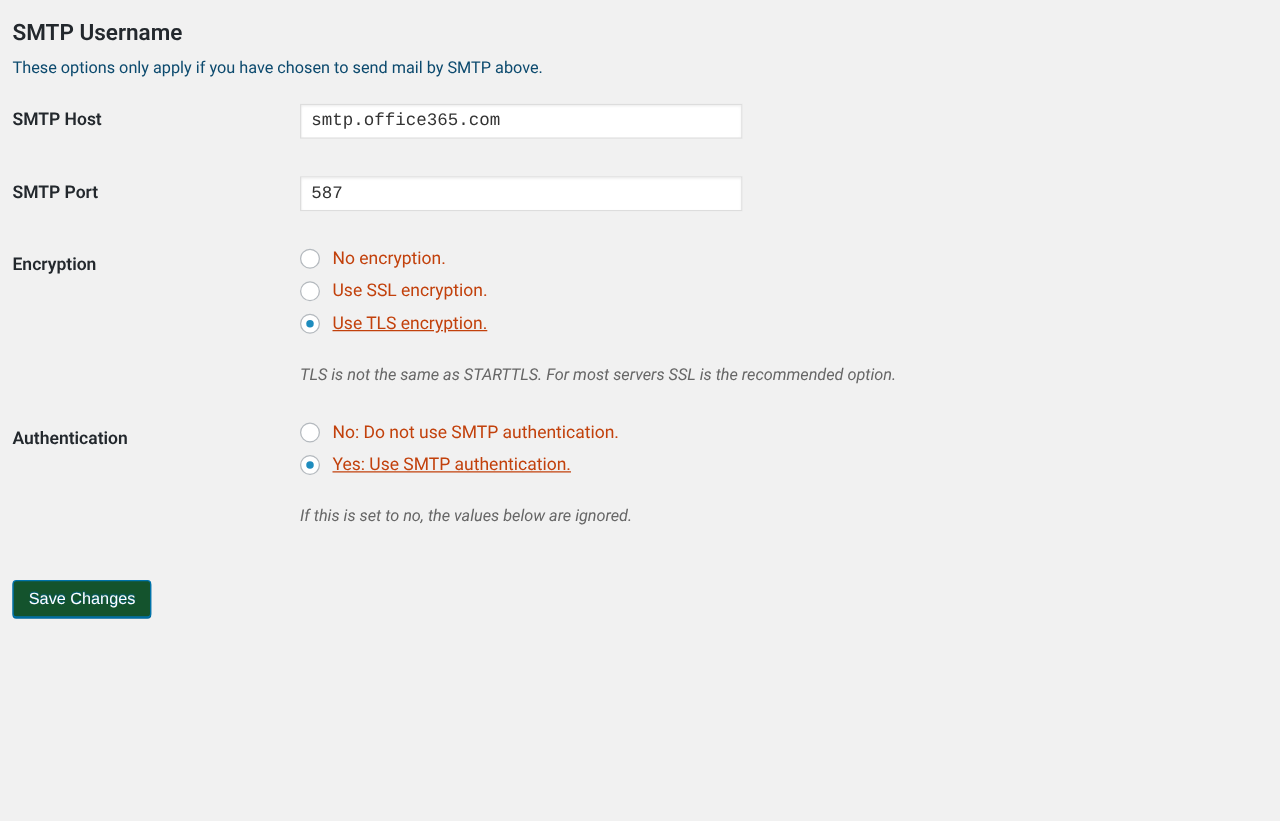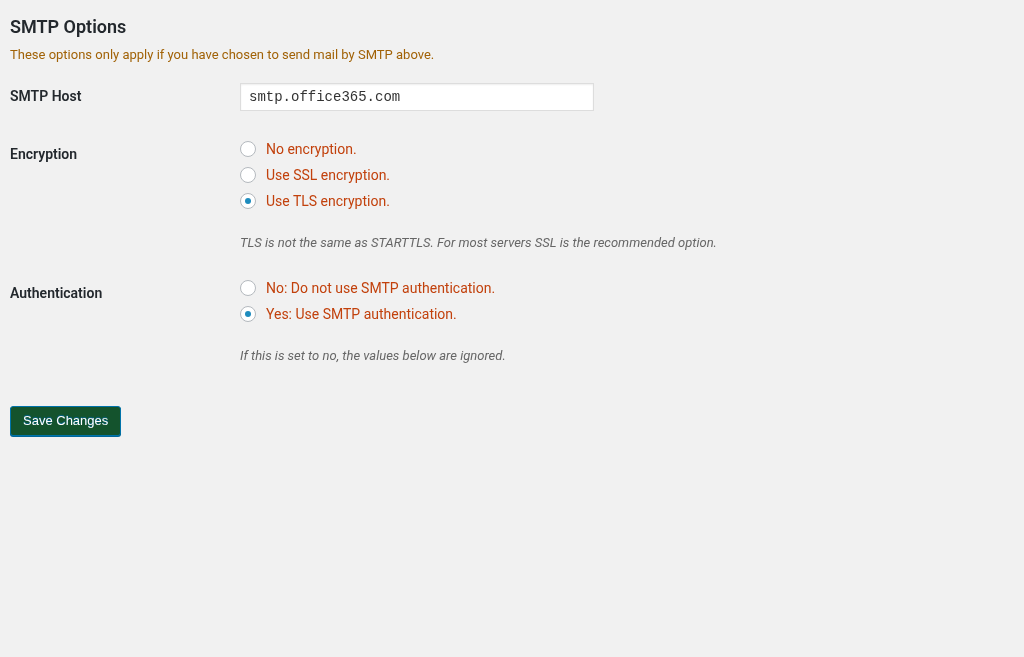--- a/index.html
+++ b/index.html
@@ -17,21 +17,21 @@
     }
     h3.section-title {
       font-size: 18px;
       font-weight: 600;
       color: #23282d;
       margin-bottom: 10px;
       margin-top: 6px;
     }
     p.section-desc {
       font-size: 13px;
-      color: #a16207;
+      color: #0c4a6e;
       margin-bottom: 6px;
     }
     table.form-table {
       width: 100%;
       border-collapse: collapse;
     }
     table.form-table th {
       text-align: left;
       vertical-align: top;
       padding: 20px 10px 20px 0;
@@ -61,20 +61,21 @@
     }
     .radio-wrap {
       display: flex;
       align-items: center;
       margin-bottom: 10px;
       font-size: 14px;
       color: #c2410c;
     }
     .radio-wrap:last-of-type {
       margin-bottom: 0;
+      text-decoration: underline;
     }
     .radio-outer {
       width: 16px;
       height: 16px;
       border-radius: 50%;
       border: 1px solid #b4b9be;
       background: #fff;
       margin-right: 10px;
       display: flex;
       align-items: center;
@@ -108,29 +109,35 @@
       line-height: 28px;
       border-radius: 3px;
       cursor: pointer;
       box-shadow: 0 1px 0 #006799;
       text-shadow: 0 -1px 1px #006799;
     }
   </style>
 </head>
 <body>
 
-<h3 class="section-title">SMTP Options</h3>
+<h3 class="section-title">SMTP Username</h3>
 <p class="section-desc">These options only apply if you have chosen to send mail by SMTP above.</p>
 
 <table class="form-table">
   <tbody>
     <tr>
       <th>SMTP Host</th>
       <td>
         <input type="text" value="smtp.office365.com" style="">
+      </td>
+    </tr>
+    <tr>
+      <th>SMTP Port</th>
+      <td>
+        <input type="text" value="587" style="">
       </td>
     </tr>
     <tr>
       <th>Encryption</th>
       <td>
         <label class="radio-wrap">
           <span class="radio-outer">
               <span class="radio-inner"></span>
             </span>
           <span>No encryption.</span>

